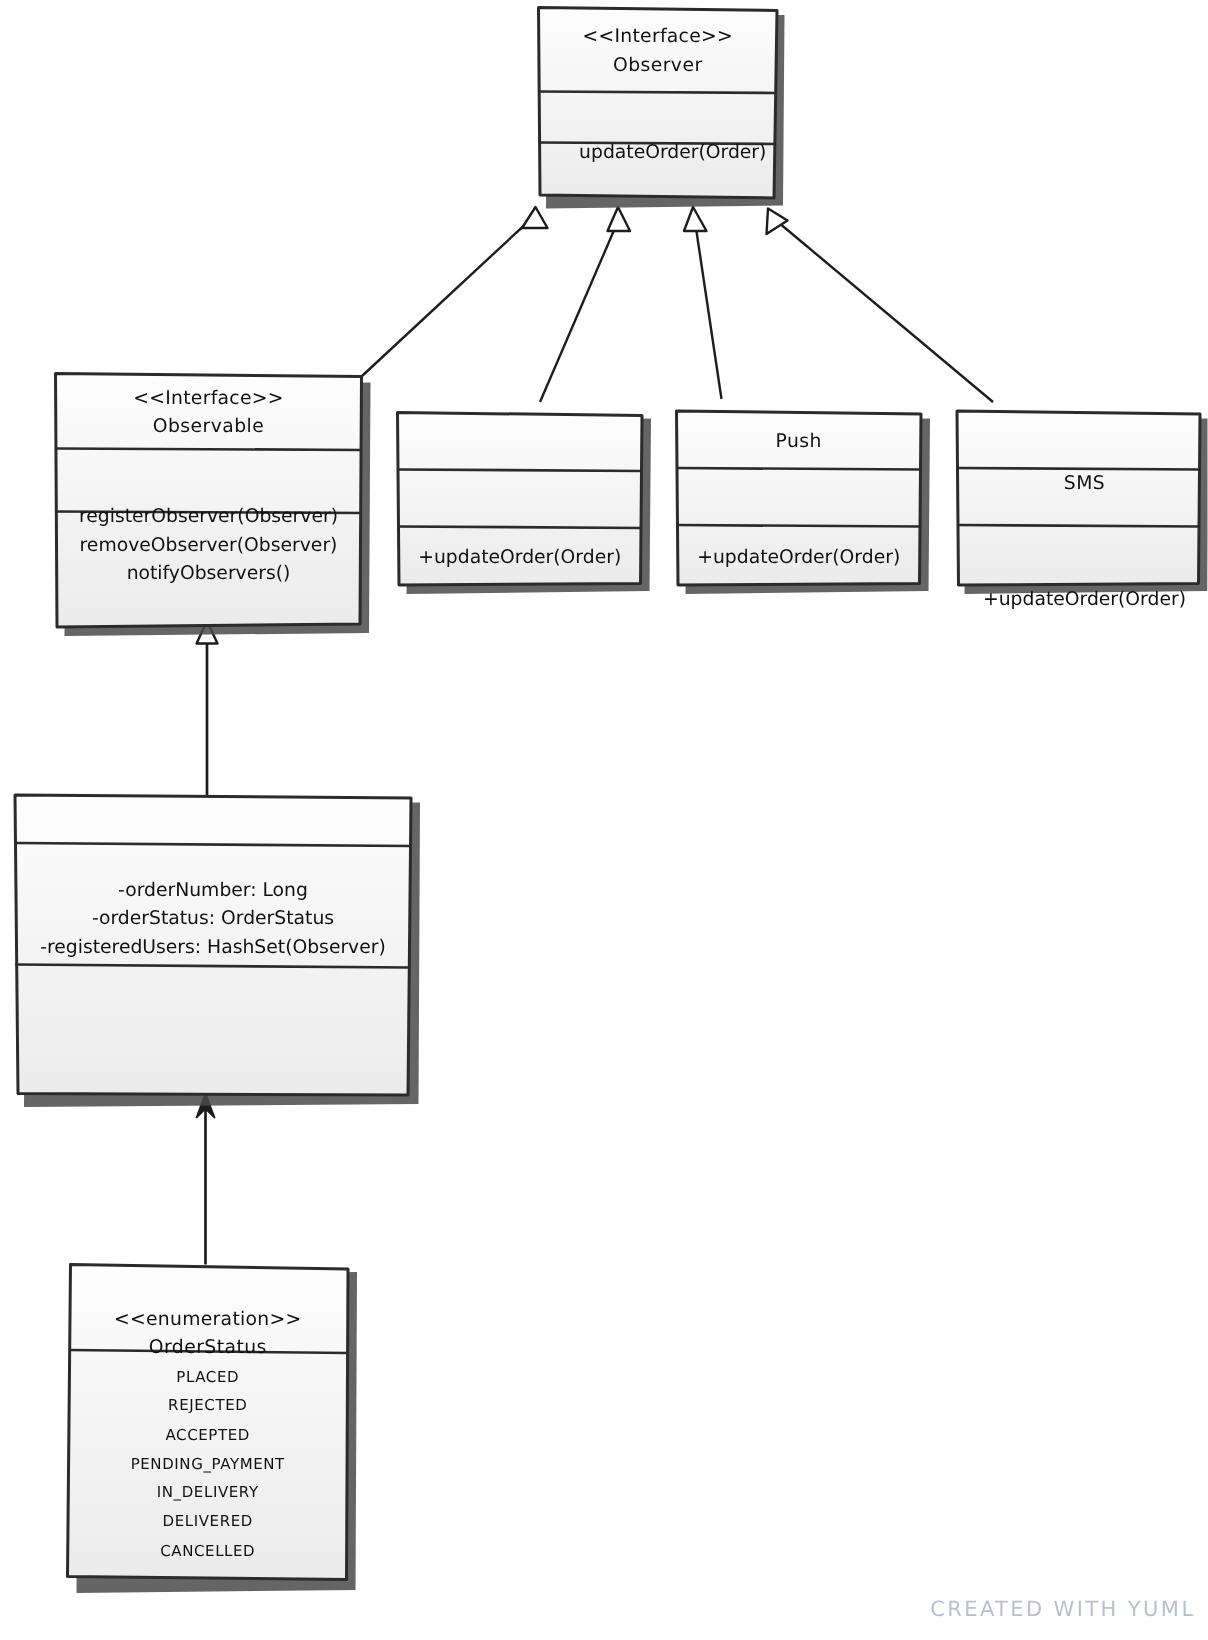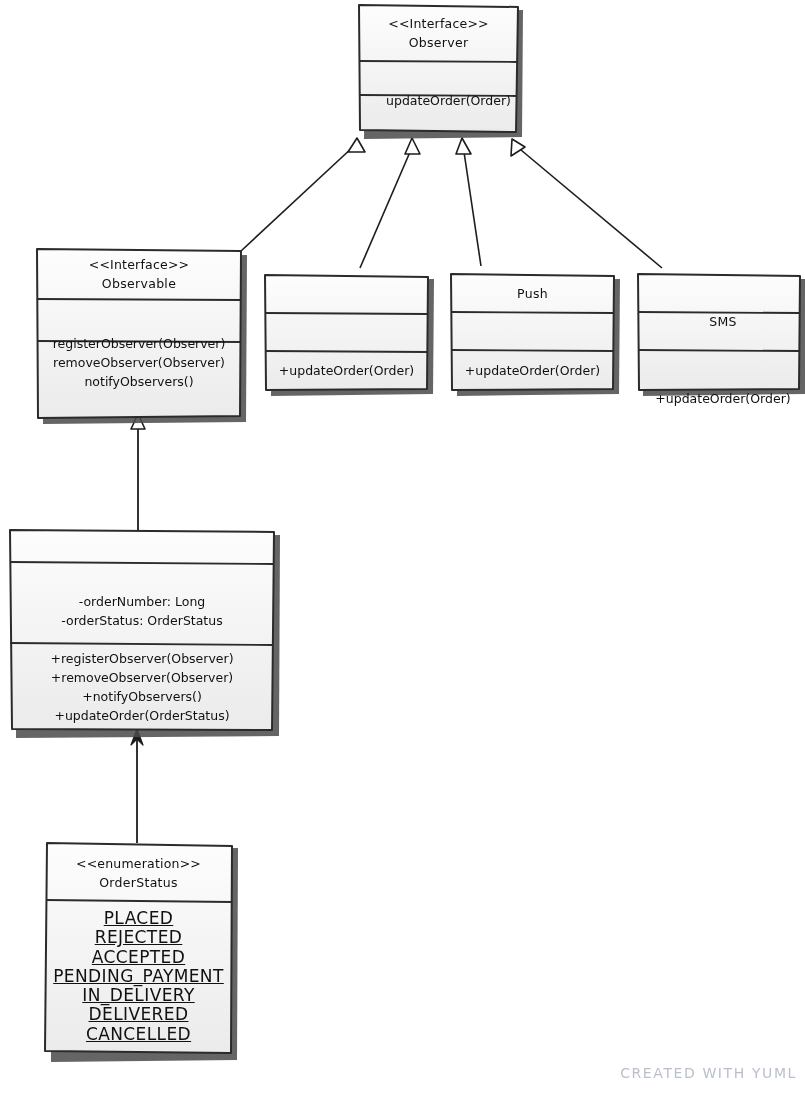--- a/index.html
+++ b/index.html
@@ -65,24 +65,23 @@
     font-size: 12.5px;
     letter-spacing: 0.3px;
     line-height: 19px;
   }
   .member {
     font-size: 12.5px;
     letter-spacing: 0px;
     line-height: 19px;
   }
   .enum-literal {
-    font-size: 17px;
+    font-size: 10px;
     letter-spacing: 0.4px;
     line-height: 19.2px;
-    text-decoration: underline;
   }
   #watermark {
     position: absolute;
     right: 8px;
     bottom: 12px;
     font-family: "DejaVu Sans", sans-serif;
     font-size: 14px;
     letter-spacing: 1.6px;
     color: #b9bfcc;
     white-space: nowrap;
@@ -239,33 +238,28 @@
         <span class="cmp-line member">+updateOrder(Order)</span>
       </div>
     </div>
   </div>
 
   <div class="uml-box" style="left:10px; top:530px; width:264px; height:200px;">
     <div class="box-text-layer">
       <div class="compartment" style="top:33px; height:96px;">
         <span class="cmp-line member">-orderNumber: Long</span>
         <span class="cmp-line member">-orderStatus: OrderStatus</span>
-      </div>
-      <div class="compartment" style="top:113px; height:87px;">
-        <span class="cmp-line member">+registerObserver(Observer)</span>
-        <span class="cmp-line member">+removeObserver(Observer)</span>
-        <span class="cmp-line member">+notifyObservers()</span>
-        <span class="cmp-line member">+updateOrder(OrderStatus)</span>
+        <span class="cmp-line member">-registeredUsers: HashSet(Observer)</span>
       </div>
     </div>
   </div>
 
   <div class="uml-box" style="left:45px; top:843px; width:187px; height:210px;">
     <div class="box-text-layer">
-      <div class="compartment" style="top:1px; height:57px;">
+      <div class="compartment" style="top:16px; height:57px;">
         <span class="cmp-line stereotype">&lt;&lt;enumeration&gt;&gt;</span>
         <span class="cmp-line class-name">OrderStatus</span>
       </div>
       <div class="compartment" style="top:57px; height:153px;">
         <span class="cmp-line enum-literal">PLACED</span>
         <span class="cmp-line enum-literal">REJECTED</span>
         <span class="cmp-line enum-literal">ACCEPTED</span>
         <span class="cmp-line enum-literal">PENDING_PAYMENT</span>
         <span class="cmp-line enum-literal">IN_DELIVERY</span>
         <span class="cmp-line enum-literal">DELIVERED</span>

